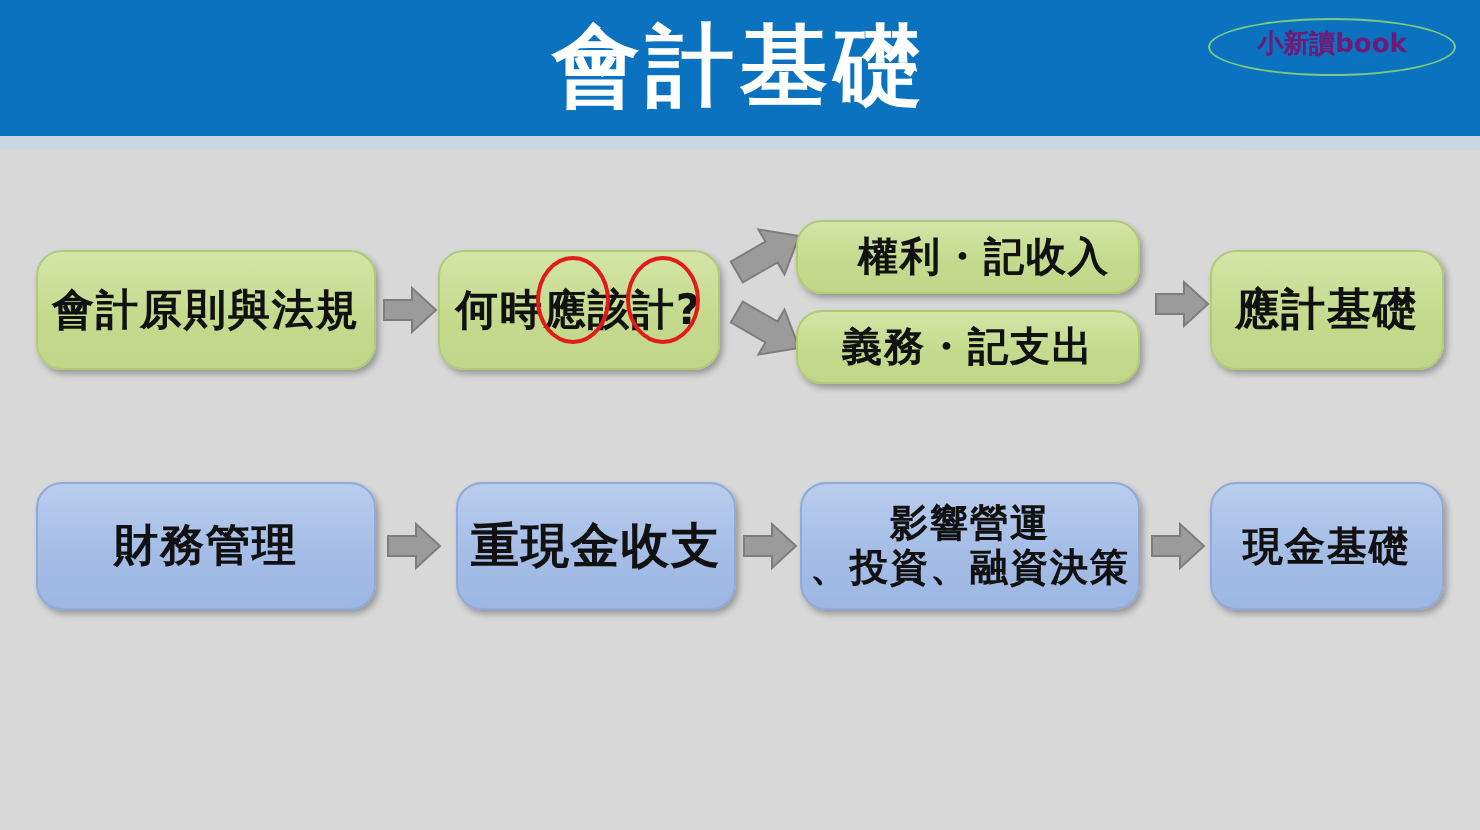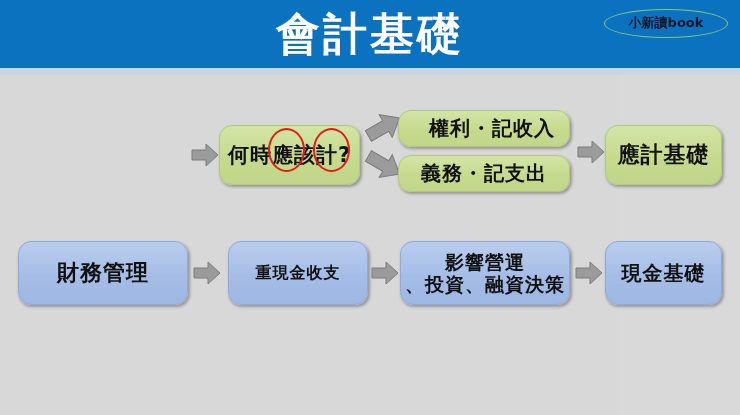--- a/index.html
+++ b/index.html
@@ -46,21 +46,21 @@
     line-height: 64px;
     white-space: nowrap;
   }
   .logo {
     position: absolute;
     left: 604px; top: 9px;
     width: 122px;
     height: 27px;
     border: 1.6px solid #7fc97f;
     border-radius: 50%;
-    color: #0f172a;
+    color: #701a75;
     font-size: 13px;
     font-weight: 700;
     line-height: 26px;
     text-align: center;
     white-space: nowrap;
   }
   
   .box {
     position: absolute;
     box-sizing: border-box;
@@ -104,20 +104,23 @@
 </head>
 <body>
 
 <div class="slide">
 
   <div class="header"></div>
   <div class="header-underline"></div>
   <div class="title">會計基礎</div>
   <div class="logo">小新讀book</div>
 
+  <div class="box green" style="left:18px; top:125px; width:170px; height:60px; font-size:21px;">
+    <span>會計原則與法規</span>
+  </div>
 
   <div class="arrow" style="left:191px; top:142px;">
     <svg width="28" height="26" viewBox="0 0 28 26">
       <polygon points="1,8 15,8 15,2 27,13 15,24 15,18 1,18" fill="#9b9b9b" stroke="#7d7d7d" stroke-width="1"></polygon>
     </svg>
   </div>
 
   <div class="box green" style="left:219px; top:125px; width:141px; height:60px; font-size:21px;">
     <span>何時應該計?</span>
   </div>
@@ -161,21 +164,21 @@
   <div class="box green" style="left:605px; top:125px; width:117px; height:60px; font-size:22px;">
     <span>應計基礎</span>
   </div>
 
   <div class="arrow" style="left:193px; top:260px;">
     <svg width="28" height="26" viewBox="0 0 28 26">
       <polygon points="1,8 15,8 15,2 27,13 15,24 15,18 1,18" fill="#9b9b9b" stroke="#7d7d7d" stroke-width="1"></polygon>
     </svg>
   </div>
 
-  <div class="box blue" style="left:228px; top:241px; width:140px; height:64px; font-size:16px;">
+  <div class="box blue" style="left:228px; top:241px; width:140px; height:64px; font-size:24px;">
     <span>重現金收支</span>
   </div>
 
   <div class="arrow" style="left:371px; top:260px;">
     <svg width="28" height="26" viewBox="0 0 28 26">
       <polygon points="1,8 15,8 15,2 27,13 15,24 15,18 1,18" fill="#9b9b9b" stroke="#7d7d7d" stroke-width="1"></polygon>
     </svg>
   </div>
 
   <div class="box blue" style="left:400px; top:241px; width:170px; height:64px; font-size:19px;">

